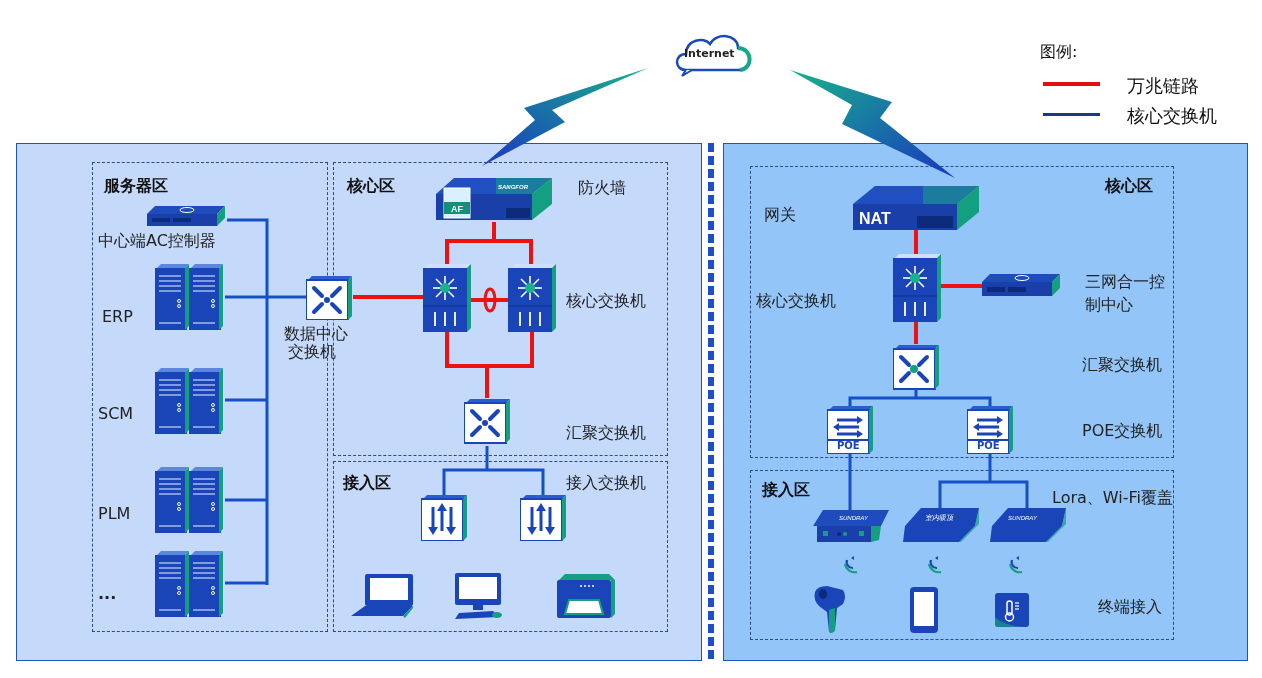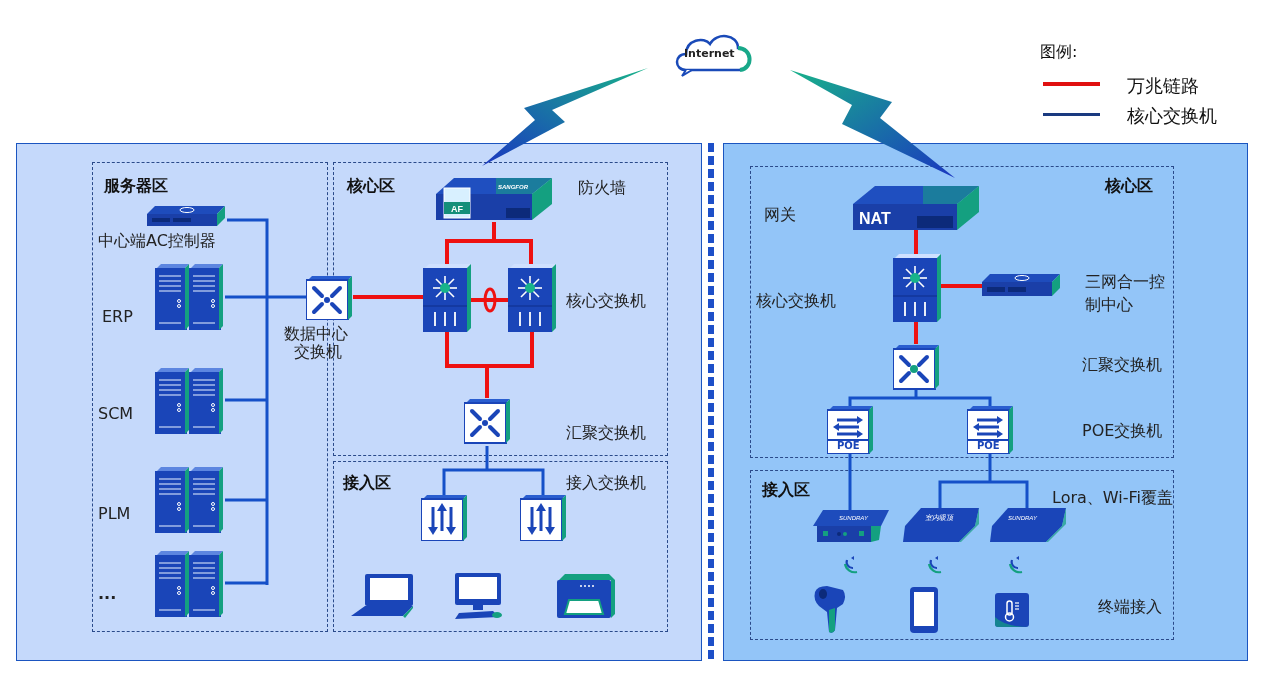--- a/index.html
+++ b/index.html
@@ -169,21 +169,21 @@
     <g stroke="#1a45b8" stroke-width="4" stroke-linecap="round">
         <line x1="8" y1="12" x2="16" y2="20"></line>
         <line x1="34" y1="12" x2="26" y2="20"></line>
         <line x1="8" y1="36" x2="16" y2="28"></line>
         <line x1="34" y1="36" x2="26" y2="28"></line>
       </g>
     <circle cx="21" cy="24" r="3" fill="#1a45b8"></circle>
   </svg>
 </div>
 <div class="abs lbl" style="left:284px;top:324px;">数据中心</div>
-<div class="abs lbl" style="left:294px;top:342px;">交换机</div>
+<div class="abs lbl" style="left:288px;top:342px;">交换机</div>
 
 <div class="dev" style="left:436px;top:176px;">
   <svg width="116" height="48" viewBox="0 0 116 48">
     <polygon points="18,2 116,2 96,18 0,18" fill="#1f4fc0"></polygon>
     <polygon points="60,2 116,2 96,18 60,18" fill="#17a37f" opacity="0.55"></polygon>
     <rect x="0" y="18" width="96" height="26" fill="#1a3fa8"></rect>
     <polygon points="96,18 116,2 116,28 96,44" fill="#14a080"></polygon>
     <rect x="8" y="12" width="26" height="30" fill="#d8f0ff" stroke="#fff"></rect>
     <rect x="8" y="26" width="26" height="12" fill="#148f7a"></rect>
     <text x="21" y="36" font-size="9" font-weight="bold" fill="#fff" text-anchor="middle" font-family="Liberation Sans, sans-serif">AF</text>

